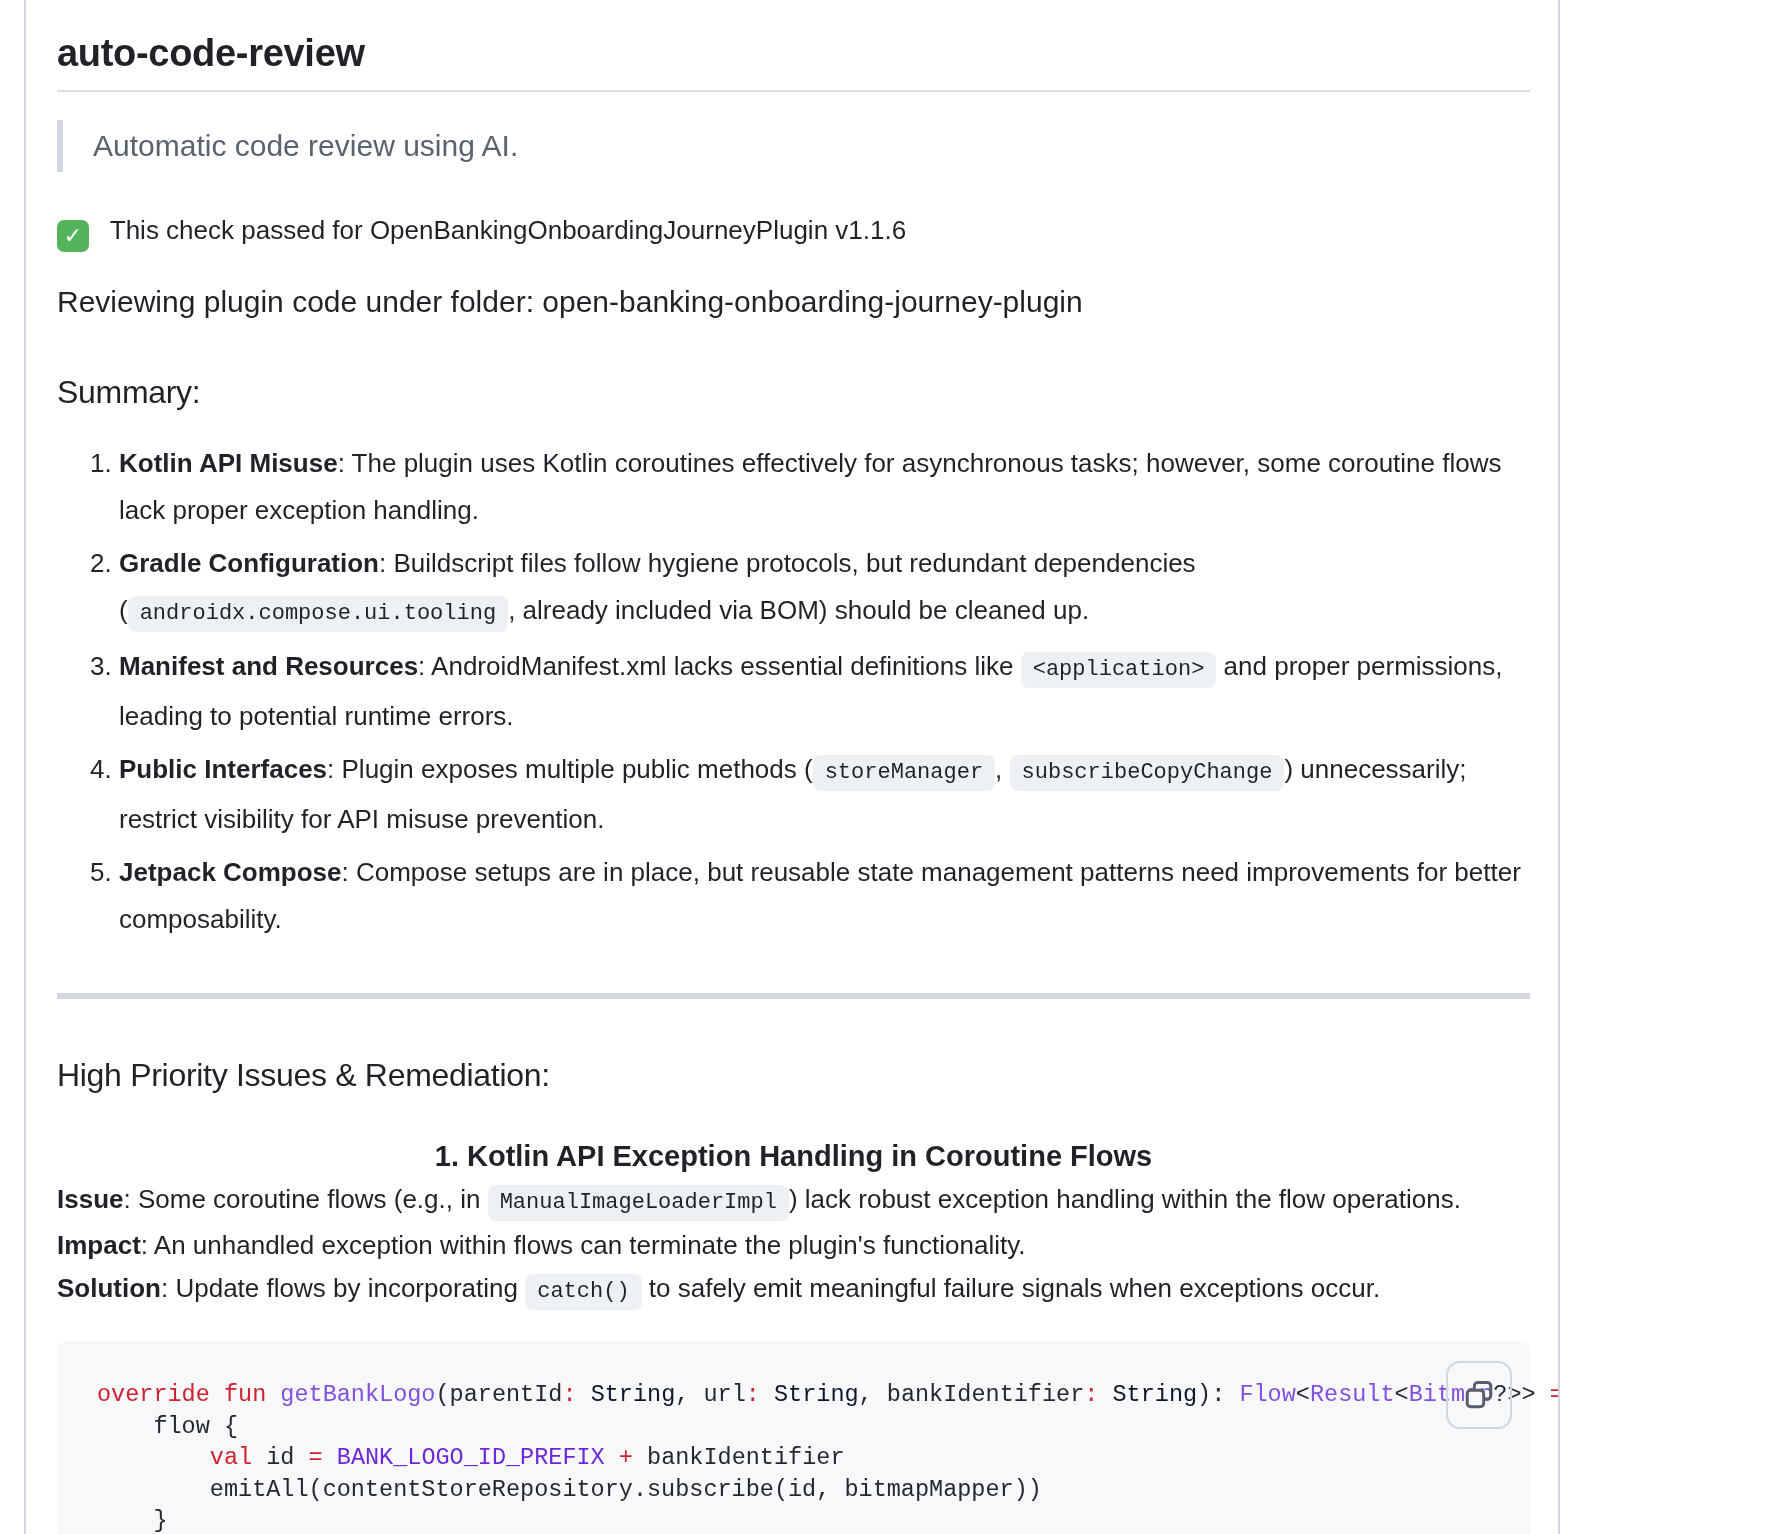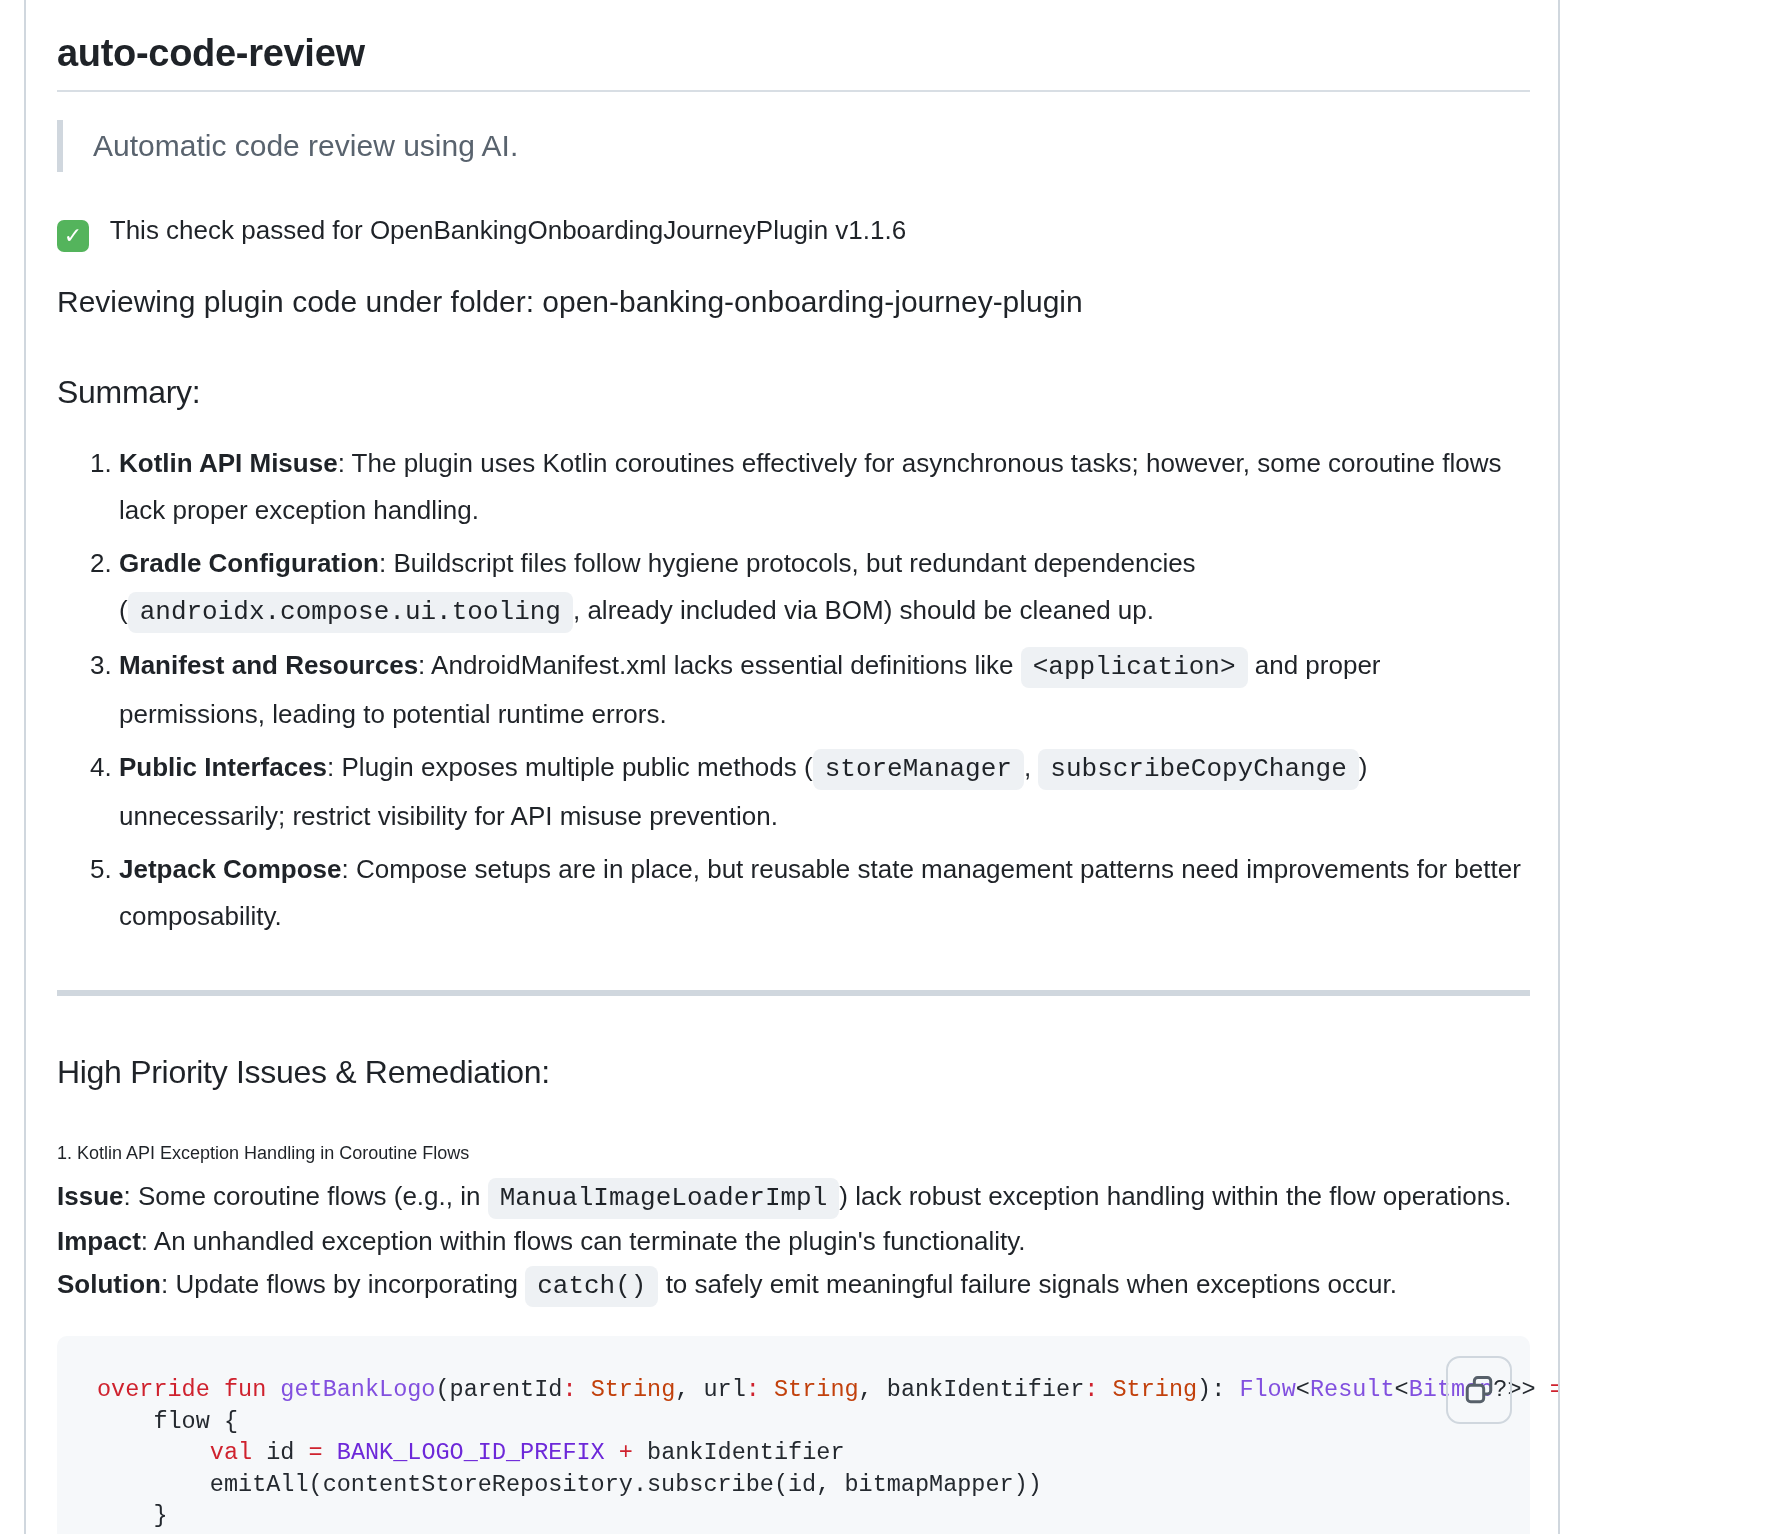--- a/index.html
+++ b/index.html
@@ -45,49 +45,49 @@
   h2.summary-heading { margin-top: 48px; }
   h2.high-heading { margin-top: 56px; }
   ol.summary-list { margin-top: 28px; padding-left: 62px; }
   ol.summary-list li {
     font-size: 26px; line-height: 47px;
     margin-bottom: 6px;
   }
   strong.lead { font-weight: bold; }
   code.chip {
     font-family: "Liberation Mono", "DejaVu Sans Mono", monospace;
-    font-size: 26px;
+    font-size: 22px;
     background: #eef1f4;
     padding: 5px 12px 6px 12px;
     border-radius: 8px;
     white-space: nowrap;
   }
   hr.divider {
     margin-top: 50px;
     border: none; height: 6px;
     background: #d0d7de;
   }
   .issue-block { margin-top: 42px; font-size: 26px; line-height: 39px; }
   .issue-block .detail-line { font-size: 26px; line-height: 39px; margin-top: 4px; }
-  .issue-title { font-weight: normal; font-size: 18px; line-height: 39px; }
+  .issue-title { font-weight: bold; font-size: 29px; line-height: 39px; text-align: center; }
   .code-block {
     position: relative;
     margin-top: 30px;
     background: #f6f8fa;
     border-radius: 10px 10px 0 0;
     padding: 38px 40px;
     font-family: "Liberation Mono", "DejaVu Sans Mono", monospace;
     font-size: 23.5px;
     color: #24292f;
   }
   .code-block .cl { line-height: 31.5px; white-space: pre; }
   .tok-k  { color: #cf222e; }
   .tok-fn { color: #8250df; }
   .tok-cn { color: #6d28d9; }
-  .tok-ty { color: #c2410c; }
+  .tok-ty { color: #0f172a; }
   .tok-pl { color: #24292f; }
   button.copy-btn {
     position: absolute; top: 20px; right: 18px;
     width: 66px; height: 68px;
     background: transparent;
     border: 2px solid #d0d7de;
     border-radius: 14px;
     cursor: pointer;
     display: flex; align-items: center; justify-content: center;
   }

